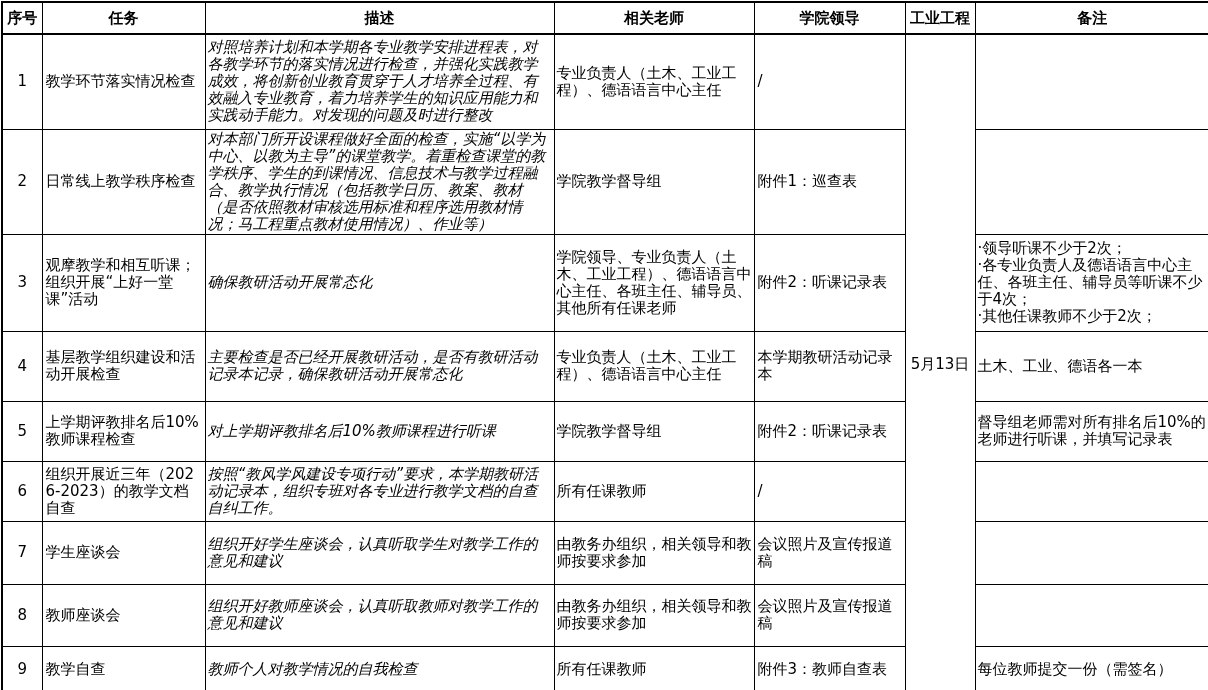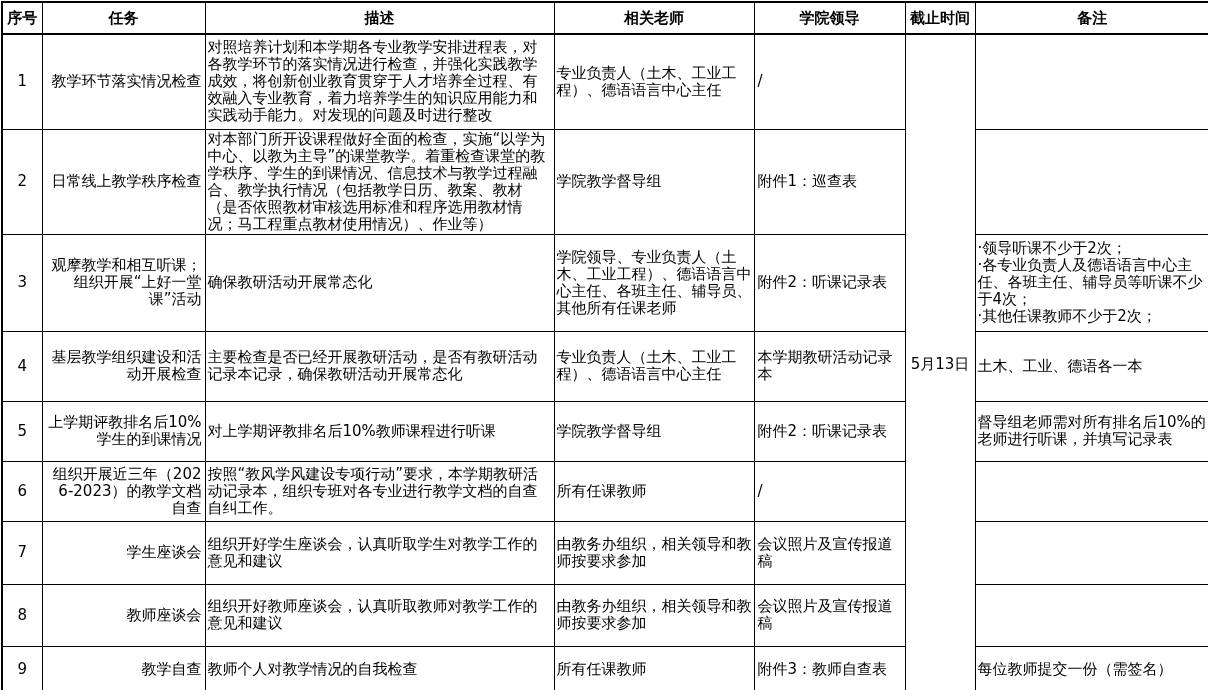--- a/index.html
+++ b/index.html
@@ -41,22 +41,22 @@
   
   col.col-no       { width: 40px;  }
   col.col-task     { width: 163px; }
   col.col-desc     { width: 349px; }
   col.col-teachers { width: 200px; }
   col.col-materials{ width: 151px; }
   col.col-deadline { width: 70px;  }
   col.col-notes    { width: 235px; }
 
   td.cell-no       { text-align: center; }
-  td.cell-task     { text-align: right; }
-  td.cell-desc     { text-align: left; padding: 1px 2px; }
+  td.cell-task     { text-align: left; }
+  td.cell-desc     { text-align: left; padding: 1px 2px; font-style: italic; }
   td.cell-teachers { text-align: left; padding: 12px 2px; }
   td.cell-materials{ text-align: left; }
   td.cell-deadline { text-align: center; }
   td.cell-notes    { text-align: left; white-space: pre-line; padding: 1px 2px; }
 
   
   tbody tr:nth-child(1) { height: 95px;  }
   tbody tr:nth-child(2) { height: 103px; }
   tbody tr:nth-child(3) { height: 97px;  }
   tbody tr:nth-child(4) { height: 70px;  }
@@ -80,21 +80,21 @@
       <col class="col-deadline">
       <col class="col-notes">
     </colgroup>
     <thead>
       <tr>
         <th>序号</th>
         <th>任务</th>
         <th>描述</th>
         <th>相关老师</th>
         <th>学院领导</th>
-        <th>截止时间</th>
+        <th>工业工程</th>
         <th>备注</th>
       </tr>
     </thead>
     <tbody id="tbody">
         <tr>
           <td class="cell-no">1</td>
           <td class="cell-task">教学环节落实情况检查</td>
           <td class="cell-desc">对照培养计划和本学期各专业教学安排进程表，对各教学环节的落实情况进行检查，并强化实践教学成效，将创新创业教育贯穿于人才培养全过程、有效融入专业教育，着力培养学生的知识应用能力和实践动手能力。对发现的问题及时进行整改</td>
           <td class="cell-teachers">专业负责人（土木、工业工程）、德语语言中心主任</td>
           <td class="cell-materials">/</td>
@@ -122,21 +122,21 @@
         <tr>
           <td class="cell-no">4</td>
           <td class="cell-task">基层教学组织建设和活动开展检查</td>
           <td class="cell-desc">主要检查是否已经开展教研活动，是否有教研活动记录本记录，确保教研活动开展常态化</td>
           <td class="cell-teachers">专业负责人（土木、工业工程）、德语语言中心主任</td>
           <td class="cell-materials">本学期教研活动记录本</td>
           <td class="cell-notes">土木、工业、德语各一本</td>
         </tr>
         <tr>
           <td class="cell-no">5</td>
-          <td class="cell-task">上学期评教排名后10%学生的到课情况</td>
+          <td class="cell-task">上学期评教排名后10%教师课程检查</td>
           <td class="cell-desc">对上学期评教排名后10%教师课程进行听课</td>
           <td class="cell-teachers">学院教学督导组</td>
           <td class="cell-materials">附件2：听课记录表</td>
           <td class="cell-notes">督导组老师需对所有排名后10%的老师进行听课，并填写记录表</td>
         </tr>
         <tr>
           <td class="cell-no">6</td>
           <td class="cell-task">组织开展近三年（2026-2023）的教学文档自查</td>
           <td class="cell-desc">按照“教风学风建设专项行动”要求，本学期教研活动记录本，组织专班对各专业进行教学文档的自查自纠工作。</td>
           <td class="cell-teachers">所有任课教师</td>

